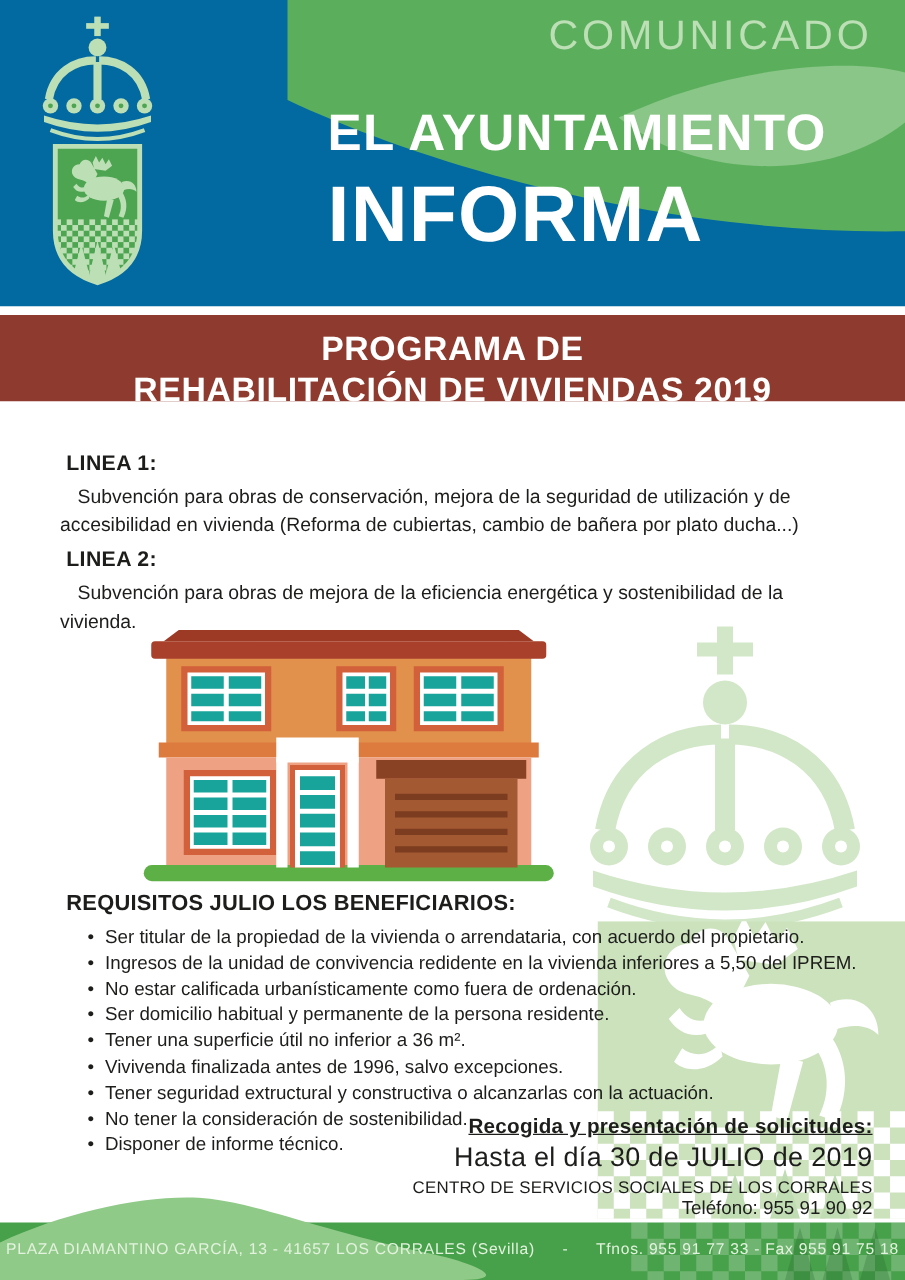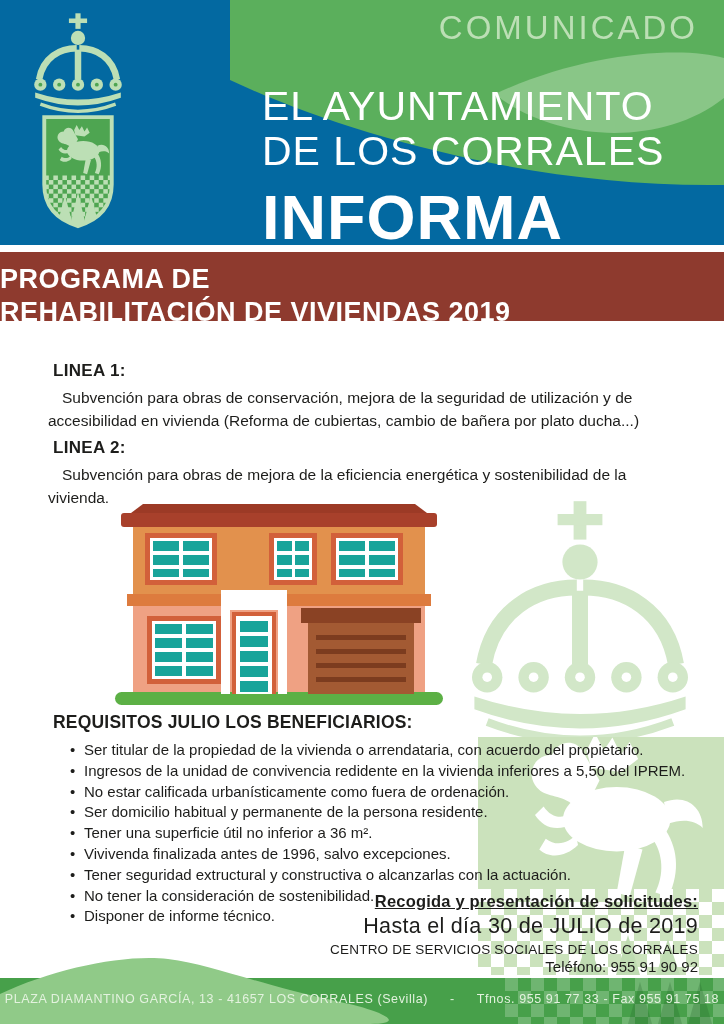--- a/index.html
+++ b/index.html
@@ -8,26 +8,26 @@
          width:724px; height:1024px; overflow:hidden; color:#1d1d1b; }
   .abs { position:absolute; }
 
   
   .header { left:0; top:0; width:724px; height:245px; background:#0369a1; overflow:hidden; }
   .header svg.decor { position:absolute; left:0; top:0; }
   .badge { position:absolute; top:9px; right:26px; font-size:33px; letter-spacing:3px;
            color:#BCDFB5; font-weight:400; }
   .crest { position:absolute; left:26px; top:12px; }
   .title { position:absolute; left:262px; top:84px; line-height:1; }
-  .title .t1, .title .t2 { font-size:41px; color:#fff; letter-spacing:1px; line-height:45px; }
+  .title .t1, .title .t2 { font-size:41px; color:#fff; letter-spacing:1px; line-height:45px;font-weight:bold; }
   .title .t3 { font-size:63px; color:#fff; font-weight:bold; letter-spacing:1px; line-height:60px; margin-top:13px; }
 
   
   .banner { left:0; top:252px; width:724px; height:69px; background:#8E3A2E; color:#fff;
-            padding-top:11px; }
+            text-align:center; padding-top:11px; }
   .banner .b1, .banner .b2 { font-size:27px; font-weight:bold; letter-spacing:0.5px; line-height:33px; }
 
   
   .content { left:0; top:341px; width:724px; height:634px; background:#fff; }
   .wm { position:absolute; z-index:0; }
   .txt { position:absolute; z-index:2; }
   .sec-h { font-size:17px; font-weight:bold; letter-spacing:0.3px; }
   .para { font-size:15.5px; line-height:23px; text-indent:14px; width:636px; }
   .req-h { font-size:17.5px; font-weight:bold; letter-spacing:0.2px; }
   ul.req { list-style:none; }
@@ -184,21 +184,20 @@
         <path d="M80 278 L68 328 L92 328 Z"></path>
         <path d="M100 282 L88 328 L112 328 Z"></path>
       </g>
     </g>
   </svg>
 
   <div class="badge">COMUNICADO</div>
 
   <div class="title">
     <div class="t1">EL AYUNTAMIENTO</div>
-    <div class="t2">DE LOS CORRALES</div>
     <div class="t3">INFORMA</div>
   </div>
 </div>
 
 <div class="abs banner">
   <div class="b1">PROGRAMA DE</div>
   <div class="b2">REHABILITACIÓN DE VIVIENDAS 2019</div>
 </div>
 
 <div class="abs content">

